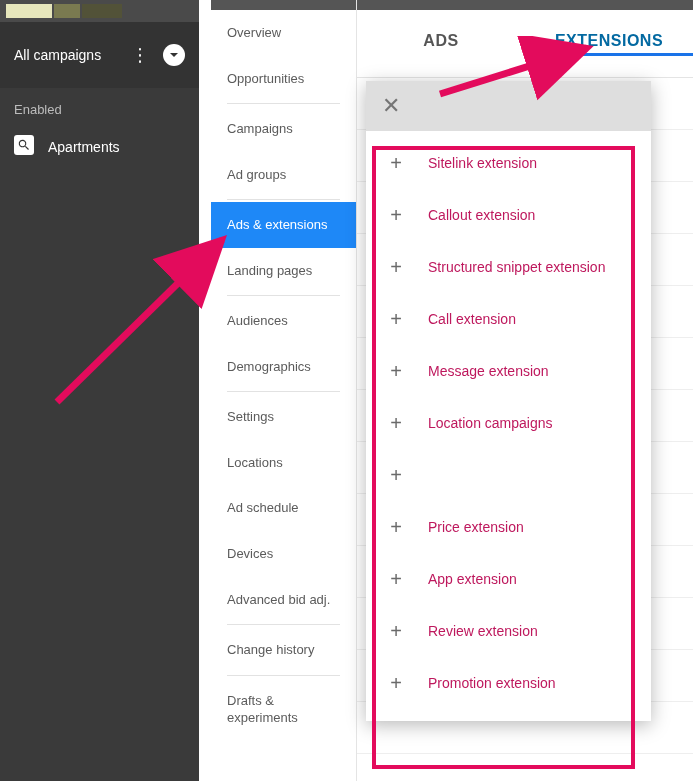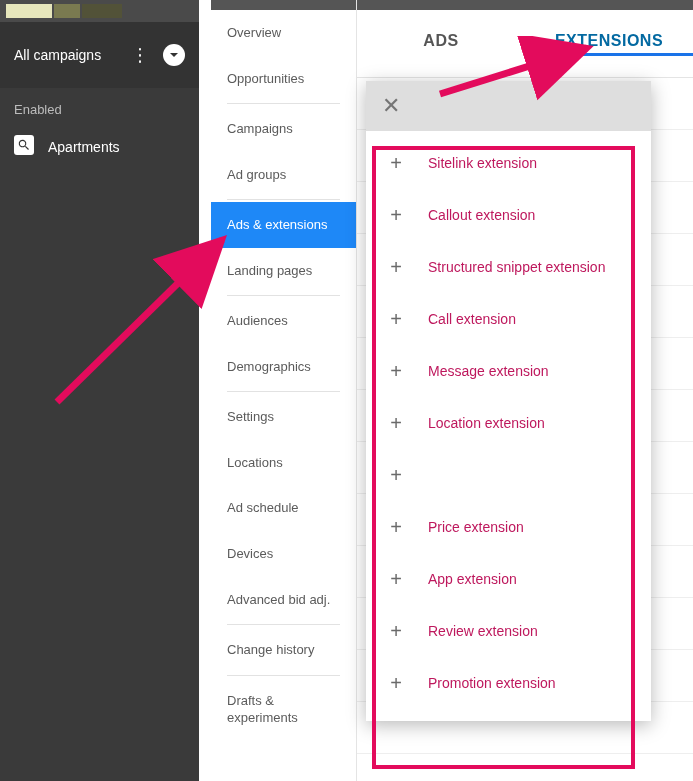--- a/index.html
+++ b/index.html
@@ -159,21 +159,21 @@
           <div class="panel-item">
             <span class="panel-plus">+</span>
             <span class="panel-label">Call extension</span>
           </div>
           <div class="panel-item">
             <span class="panel-plus">+</span>
             <span class="panel-label">Message extension</span>
           </div>
           <div class="panel-item">
             <span class="panel-plus">+</span>
-            <span class="panel-label">Location extension</span>
+            <span class="panel-label">Location campaigns</span>
           </div>
           <div class="panel-item">
             <span class="panel-plus">+</span>
           </div>
           <div class="panel-item">
             <span class="panel-plus">+</span>
             <span class="panel-label">Price extension</span>
           </div>
           <div class="panel-item">
             <span class="panel-plus">+</span>

